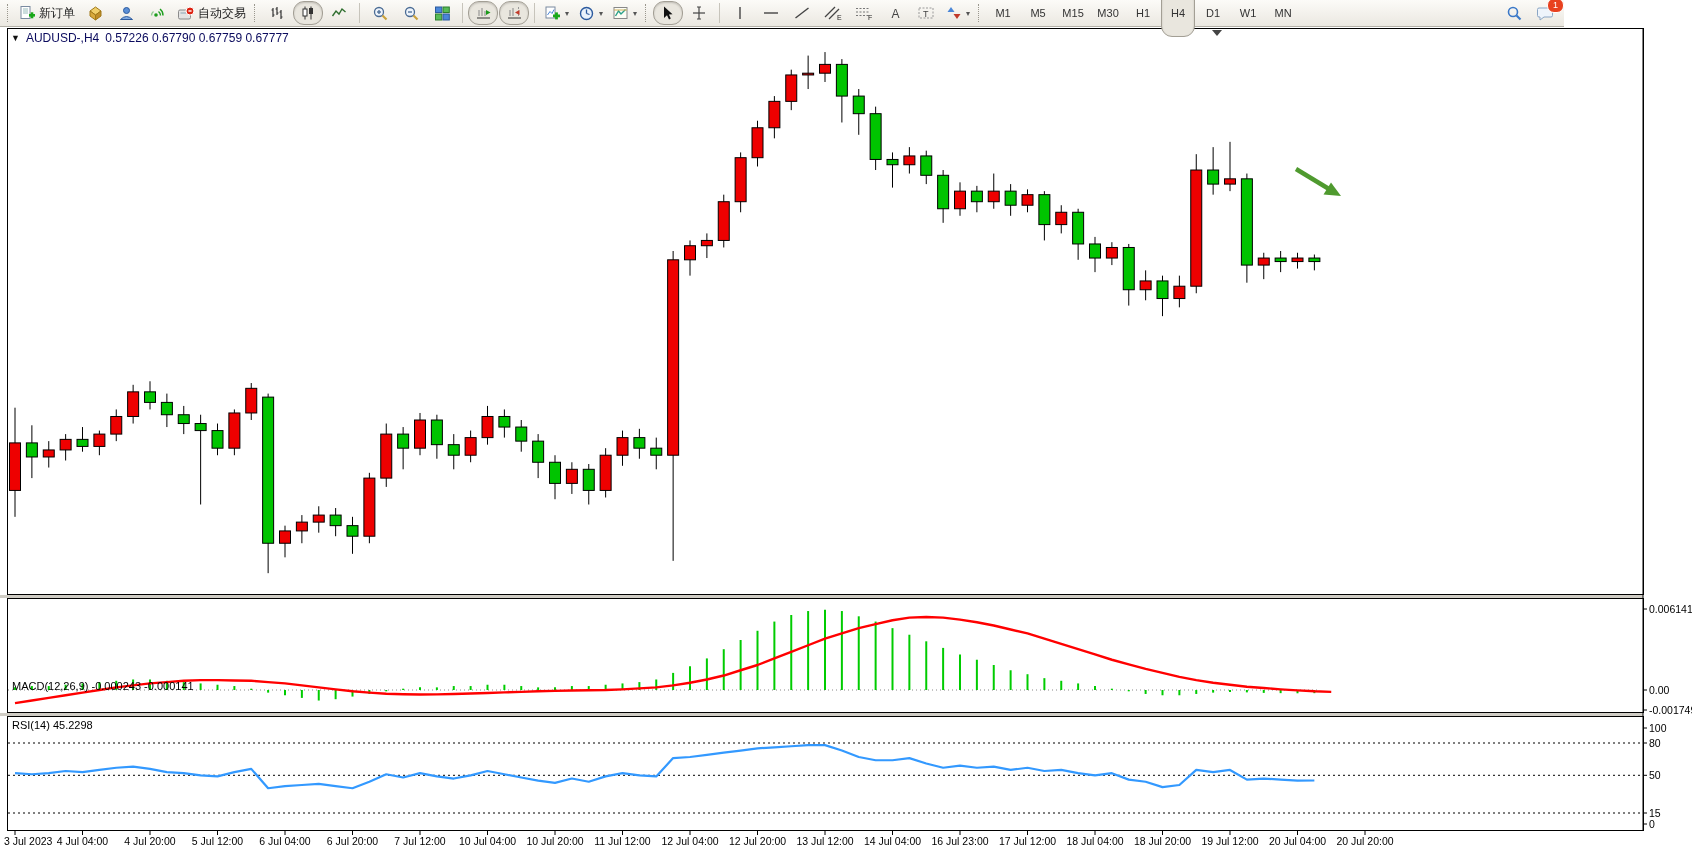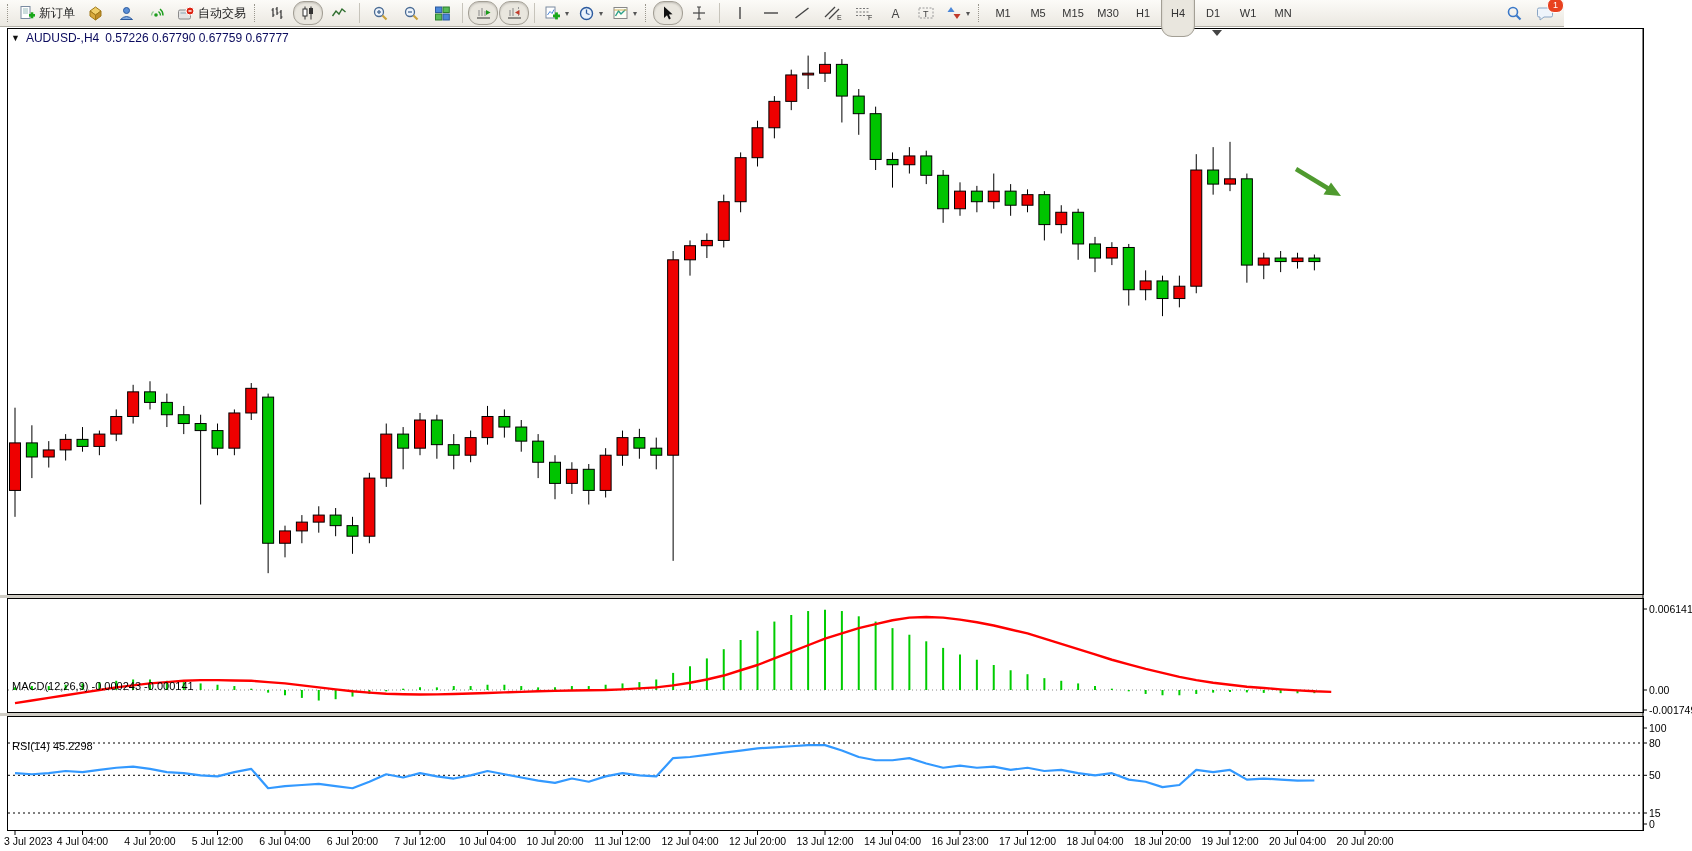--- a/index.html
+++ b/index.html
@@ -282,21 +282,21 @@
     <span class="badge">1</span>
   </div>
 </div>
 
 <div class="title-row">
   <span class="tri">▼</span>
   <span>AUDUSD-,H4</span>
   <span>0.57226 0.67790 0.67759 0.67777</span>
 </div>
 <div class="overlay" style="left:12px;top:636px;margin-top:44px;">MACD(12,26,9) -0.000243 -0.000141</div>
-<div class="overlay" style="left:12px;top:740px;">RSI(14) 45.2298</div>
+<div class="overlay" style="left:12px;top:719px;">RSI(14) 45.2298</div>
 
 <svg id="chart-svg" width="1692" height="824" viewBox="0 27 1692 824">
   <rect x="0" y="27" width="1692" height="824" fill="#ffffff"></rect>
 
   <rect x="0" y="595" width="1643" height="3" fill="#cfccc4"></rect>
   <rect x="0" y="713" width="1643" height="3" fill="#cfccc4"></rect>
 
   <rect x="7.5" y="28.5" width="1636" height="566" fill="none" stroke="#000"></rect>
   <rect x="7.5" y="598.5" width="1636" height="114" fill="none" stroke="#000"></rect>
   <rect x="7.5" y="716.5" width="1636" height="114" fill="none" stroke="#000"></rect>

